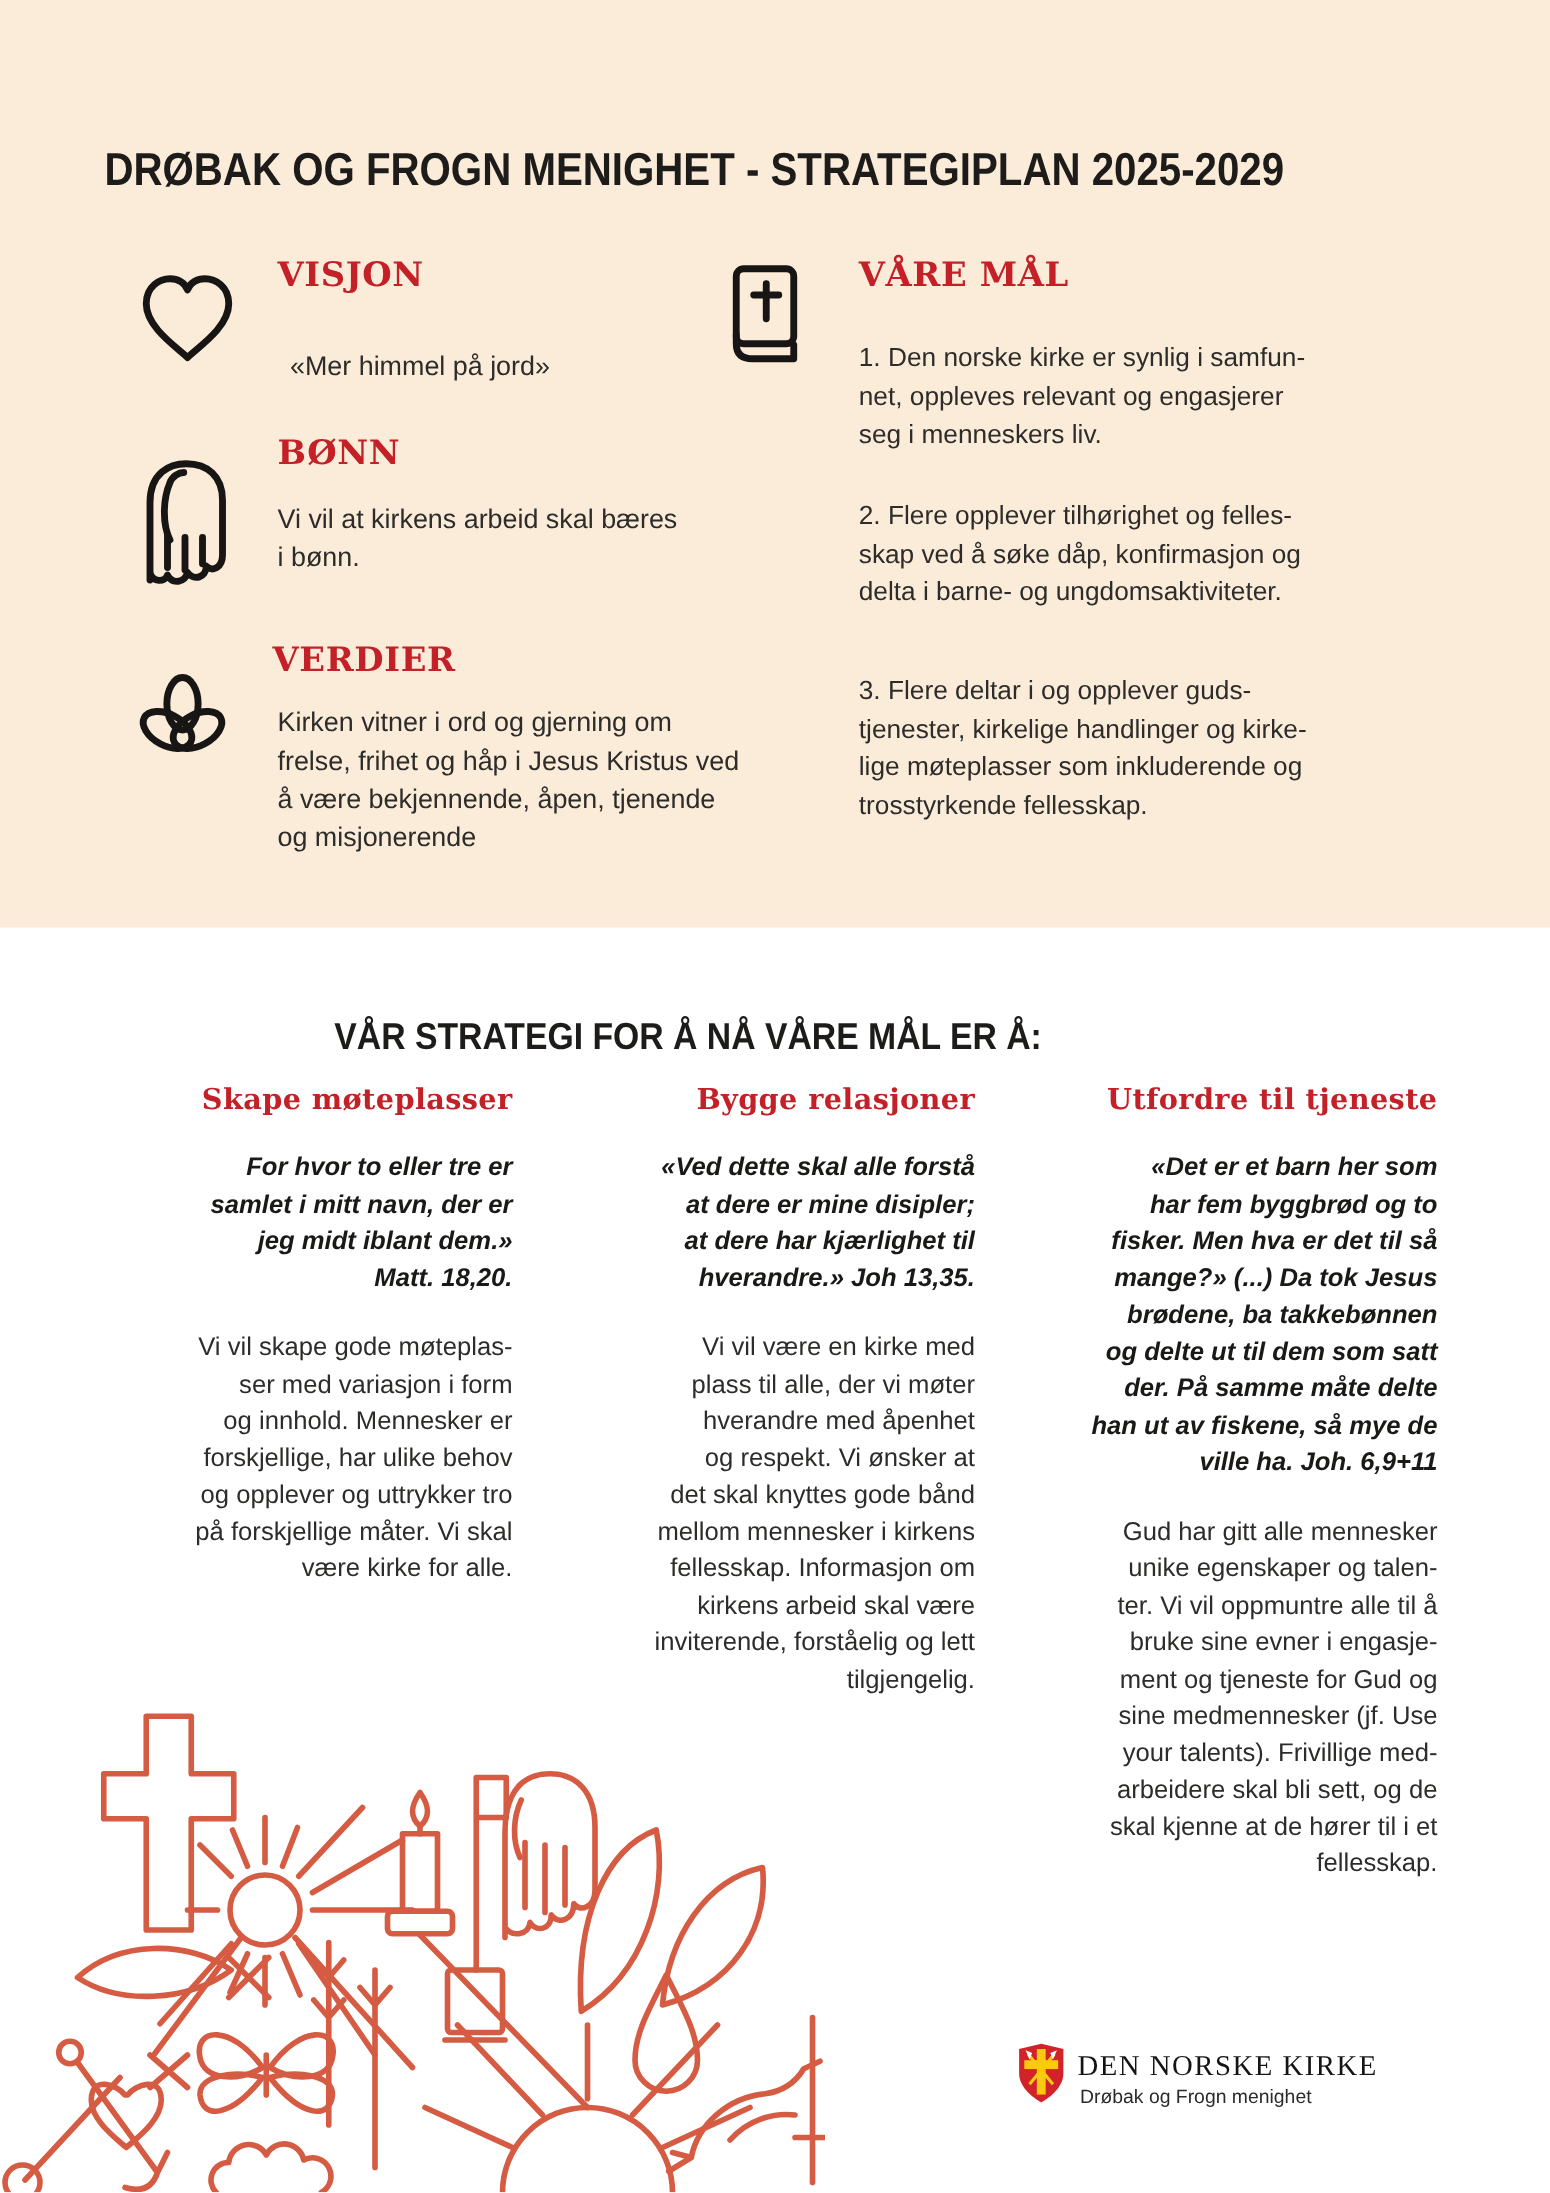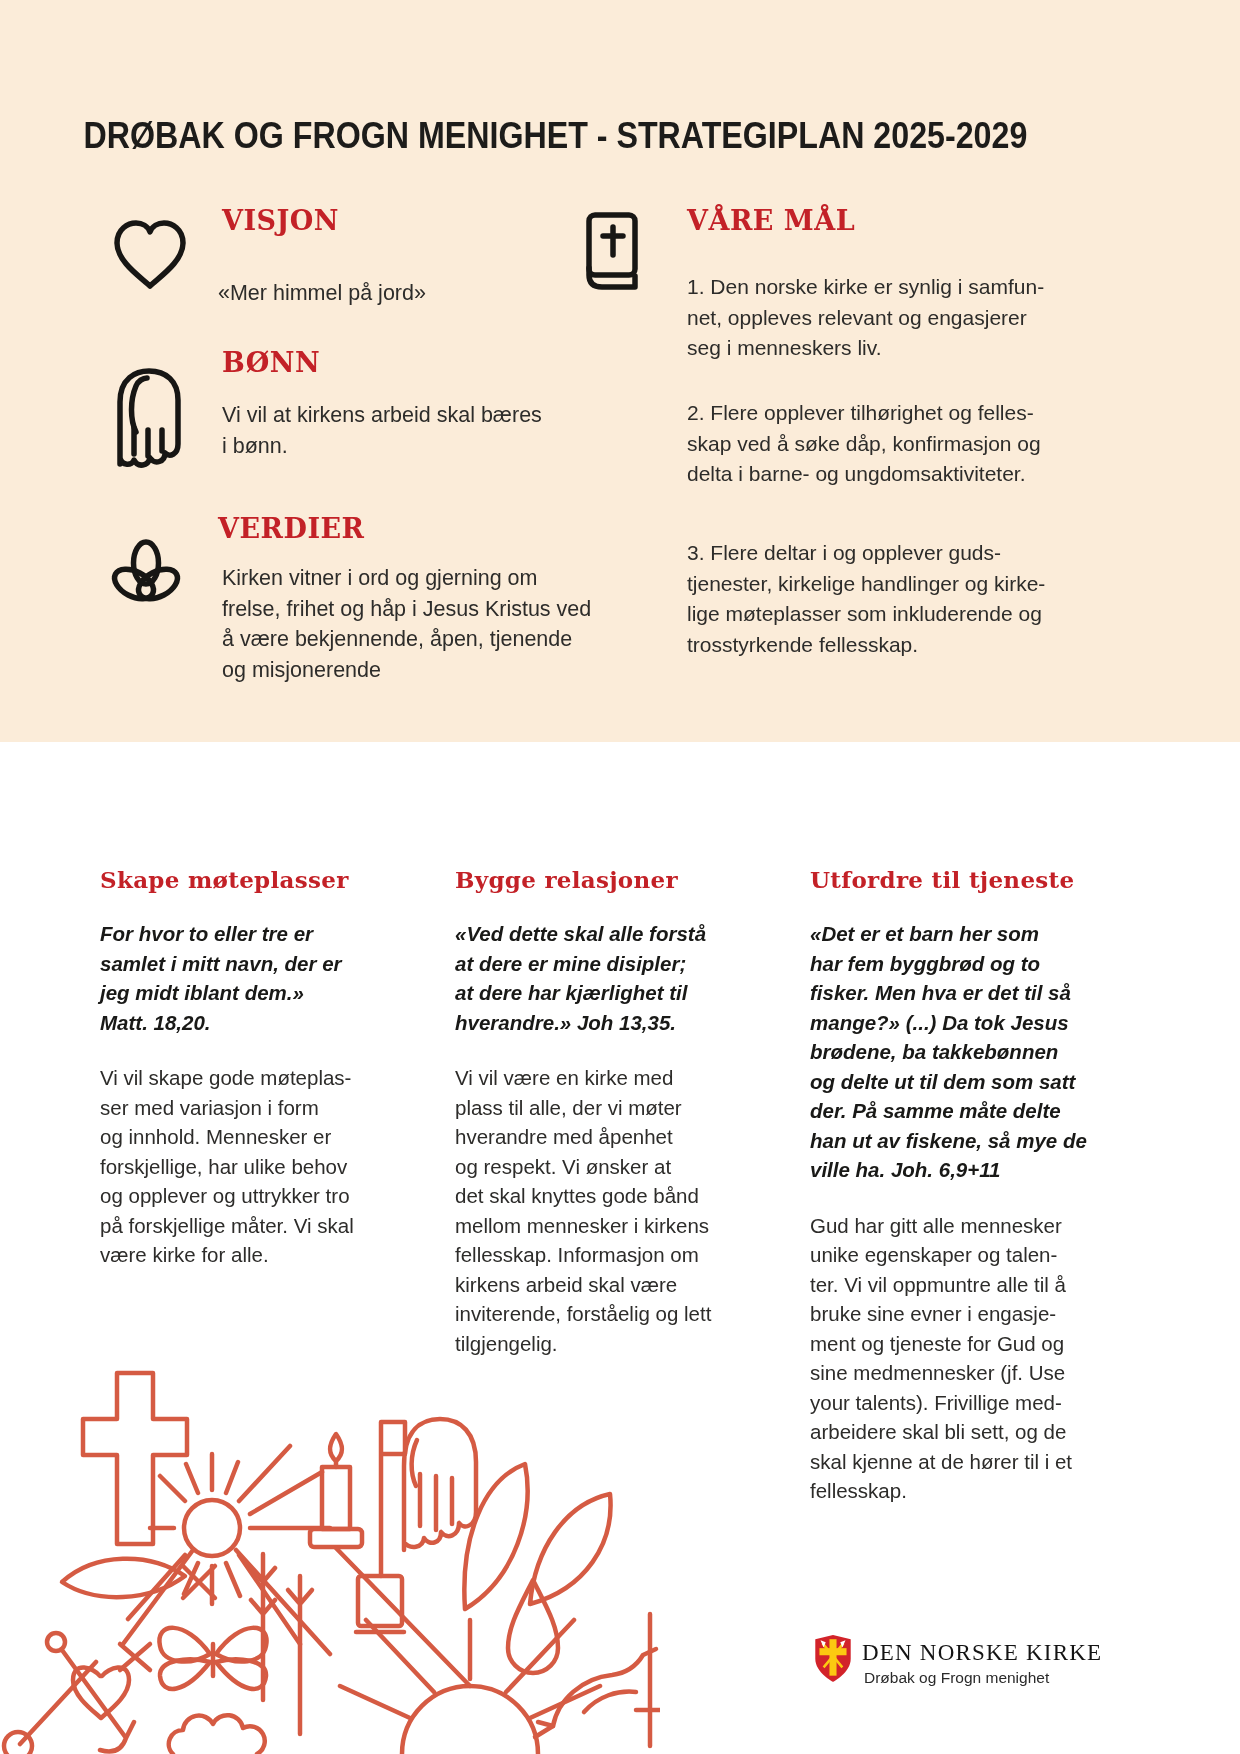--- a/index.html
+++ b/index.html
@@ -10,21 +10,21 @@
   .title{position:absolute;top:90px;left:0;width:1110px;text-align:center;
          font-size:37px;font-weight:700;color:#1d1c1a;white-space:nowrap;}
   .title span{display:inline-block;transform:scaleX(.87);transform-origin:center;letter-spacing:0;}
   .redhead{font-family:"DejaVu Serif","Liberation Serif",serif;font-weight:700;
            font-size:27px;color:#c32127;letter-spacing:.5px;}
   .herotext{font-size:21.5px;line-height:30.5px;color:#2d2c2a;white-space:pre-line;width:440px;}
   .goal{font-size:21px;line-height:30.5px;color:#2d2c2a;white-space:pre-line;width:430px;}
   .strategy-heading{position:absolute;top:788px;left:0;width:1100px;text-align:center;
          font-size:30px;font-weight:700;color:#1d1c1a;white-space:nowrap;}
   .strategy-heading span{display:inline-block;transform:scaleX(.9);transform-origin:center;}
-  .col{position:absolute;top:866px;}
+  .col{position:absolute;top:866px;text-align:right;}
   .col h3{margin:0 0 26px 0;font-family:"DejaVu Serif","Liberation Serif",serif;
           font-weight:700;font-size:23px;color:#c32127;letter-spacing:.3px;}
   .quote{font-family:Liberation Sans, sans-serif;font-style:italic;font-weight:700;
          font-size:20.5px;line-height:29.5px;color:#191917;white-space:pre-line;margin:0 0 26px 0;}
   .colbody{font-size:20.5px;line-height:29.5px;color:#2d2c2a;white-space:pre-line;margin:0;}
   .c1{left:100px;width:310px;}
   .c2{left:455px;width:325px;}
   .c3{left:810px;width:340px;}
   .ink{stroke:#171614;stroke-width:5.5;fill:none;stroke-linecap:round;stroke-linejoin:round;}
   .coral{stroke:#d55b43;stroke-width:4.5;fill:none;stroke-linecap:round;stroke-linejoin:round;}
@@ -38,21 +38,21 @@
 <div class="page">
 
   <div class="hero"></div>
 
   <h1 class="title"><span>DRØBAK OG FROGN MENIGHET - STRATEGIPLAN 2025-2029</span></h1>
 
   <svg class="abs" style="left:108px;top:216px;" width="84" height="78" viewBox="0 0 84 78">
     <path class="ink" d="M42,70 C34,62 9,46 9,27 C9,13 20,7 28,7 C34,7 40,10 42,16 C44,10 50,7 56,7 C64,7 75,13 75,27 C75,46 50,62 42,70 Z"></path>
   </svg>
   <div class="abs redhead" style="left:222px;top:205px;">VISJON</div>
-  <div class="abs herotext" style="left:218px;top:278px;">«Mer himmel på jord»</div>
+  <div class="abs herotext" style="left:232px;top:278px;">«Mer himmel på jord»</div>
 
   <svg class="abs" style="left:110px;top:364px;" width="78" height="112" viewBox="0 0 78 112">
     <path class="ink" d="M10,100 V38 C10,14 26,7 39,7 C56,7 68,17 68,36 V80 C68,90 60,94 55,89 C55,98 45,101 40,94 C38,102 28,104 24,96 C22,102 12,102 10,94 Z"></path>
     <path class="ink" d="M26,22 C20,36 20,56 26,68 M26,22 C28,17 33,14 37,14"></path>
     <path class="ink" d="M38,66 V92 M52,66 V87 M24,64 V90"></path>
   </svg>
   <div class="abs redhead" style="left:222px;top:347px;">BØNN</div>
   <div class="abs herotext" style="left:222px;top:400px;">Vi vil at kirkens arbeid skal bæres
 i bønn.</div>
 
@@ -77,20 +77,21 @@
 net, oppleves relevant og engasjerer
 seg i menneskers liv.</div>
   <div class="abs goal" style="left:687px;top:398px;">2. Flere opplever tilhørighet og felles-
 skap ved å søke dåp, konfirmasjon og
 delta i barne- og ungdomsaktiviteter.</div>
   <div class="abs goal" style="left:687px;top:538px;">3. Flere deltar i og opplever guds-
 tjenester, kirkelige handlinger og kirke-
 lige møteplasser som inkluderende og
 trosstyrkende fellesskap.</div>
 
+  <h2 class="strategy-heading"><span>VÅR STRATEGI FOR Å NÅ VÅRE MÅL ER Å:</span></h2>
 
   <div class="col c1">
     <h3>Skape møteplasser</h3>
     <p class="quote">For hvor to eller tre er
 samlet i mitt navn, der er
 jeg midt iblant dem.»
 Matt. 18,20.</p>
     <p class="colbody">Vi vil skape gode møteplas-
 ser med variasjon i form
 og innhold. Mennesker er

